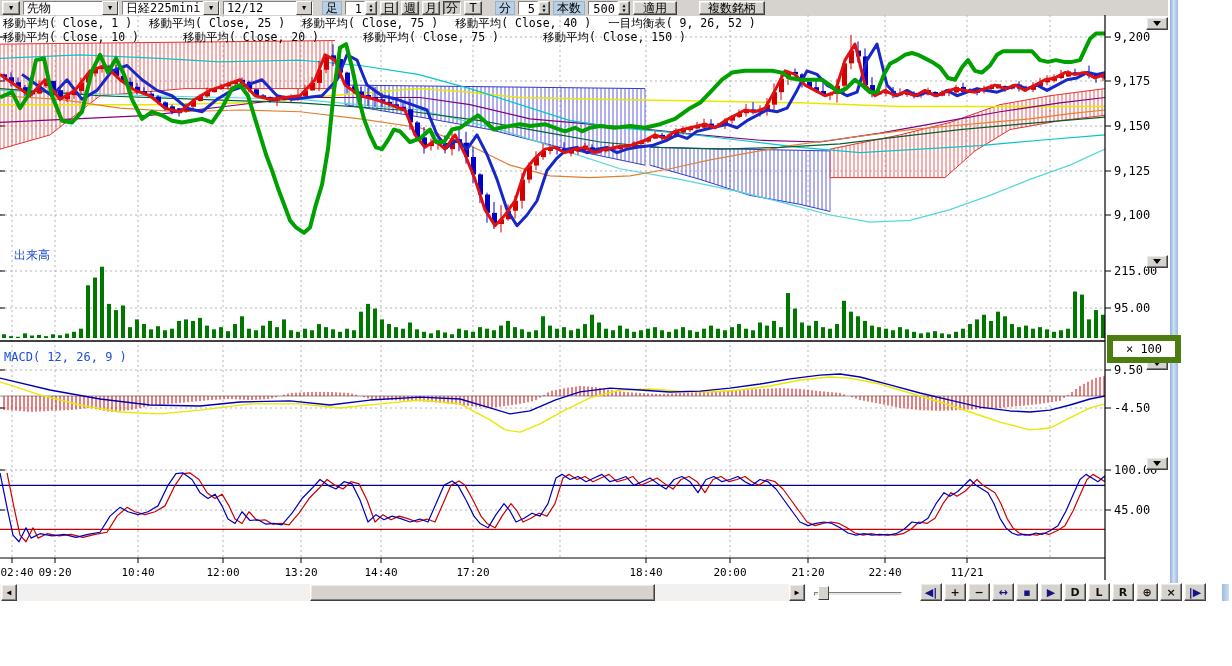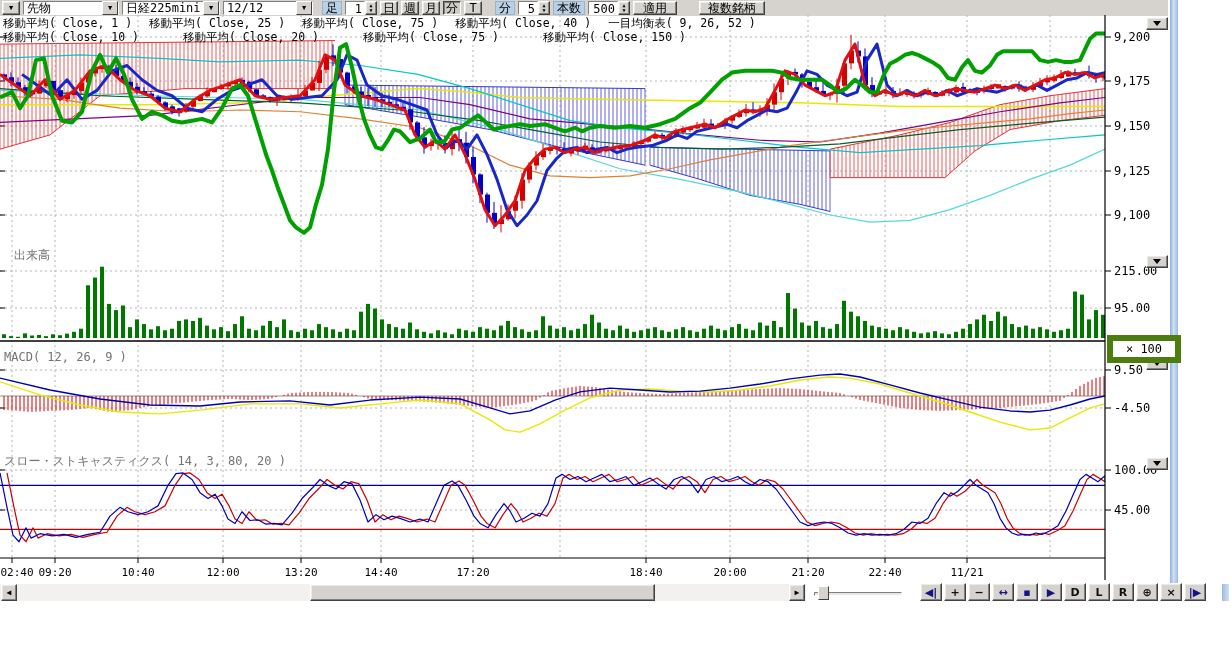--- a/index.html
+++ b/index.html
@@ -11,21 +11,21 @@
   .btn3d.pressed{border-color:#404040 #ffffff #ffffff #404040;box-shadow:inset 1px 1px 0 #808080;background:#cfccc6;}
   .combo{display:inline-flex;align-items:center;background:#fff;border:1px solid;border-color:#808080 #ffffff #ffffff #808080;height:14px;box-sizing:border-box;font-size:12px;justify-content:center;}
   .combo .cval{padding:0 3px;white-space:nowrap;overflow:hidden;flex:1;}
   .combo .carr{width:14px;height:12px;background:#d6d3ce;border:1px solid;border-color:#ffffff #404040 #404040 #ffffff;display:flex;align-items:center;justify-content:center;font-size:7px;color:#000;}
   .bluelabel{background:#b9cfe4;border:1px solid #9ab2cc;height:14px;display:inline-flex;align-items:center;padding:0 3px;box-sizing:border-box;}
   .spin{display:inline-flex;height:14px;}
   .spin .sval{background:#fff;border:1px solid;border-color:#808080 #fff #fff #808080;min-width:20px;text-align:right;padding:0 2px;box-sizing:border-box;font-size:12px;}
   .spin .sbtn{width:12px;display:flex;flex-direction:column;align-items:center;justify-content:center;font-size:5px;line-height:5px;color:#000;}
   
   .legendrow{position:absolute;left:3px;display:flex;gap:17px;font-size:11.5px;color:#000;white-space:nowrap;z-index:5;}
-  .panelabel{position:absolute;font-size:12px;color:#737373;z-index:5;white-space:nowrap;}
+  .panelabel{position:absolute;font-size:12px;color:#1d4ed8;z-index:5;white-space:nowrap;}
   .collapse-btn{position:absolute;width:22px;height:13px;z-index:6;}
   .collapse-btn .tri{width:0;height:0;border-left:4px solid transparent;border-right:4px solid transparent;border-top:5px solid #000;}
   .multiplier{position:absolute;left:1107px;top:335px;width:62px;height:16px;background:#fff;border:6px solid #4d7c0f;z-index:6;display:flex;align-items:center;justify-content:center;font-size:12px;}
   .vstrip{position:absolute;left:1170px;top:0;width:8px;height:584px;background:linear-gradient(to right,#8fb0d8,#cfe0f2 45%,#9cbade);z-index:4;}
   
   .hscroll{position:absolute;left:0;top:584px;width:806px;height:17px;background:#f2f1ef;z-index:6;}
   .hscroll .arrow{position:absolute;top:0;width:16px;height:17px;font-size:8px;color:#000;}
   .hthumb{position:absolute;left:310px;top:0;width:345px;height:17px;}
   .slider{position:absolute;left:812px;top:584px;width:92px;height:17px;z-index:6;}
   .slider .groove{position:absolute;left:2px;right:2px;top:8px;height:2px;border:1px solid;border-color:#808080 #fff #fff #808080;background:#e8e6e2;}
@@ -1268,21 +1268,20 @@
     <span>一目均衡表( 9, 26, 52 )</span>
   </div>
   <div class="legendrow" style="top:30px;gap:44px">
     <span>移動平均( Close, 10 )</span>
     <span>移動平均( Close, 20 )</span>
     <span>移動平均( Close, 75 )</span>
     <span>移動平均( Close, 150 )</span>
   </div>
   <div class="panelabel" style="left:14px;top:247px">出来高</div>
   <div class="panelabel" style="left:4px;top:350px">MACD( 12, 26, 9 )</div>
-  <div class="panelabel" style="left:4px;top:453px">スロー・ストキャスティクス( 14, 3, 80, 20 )</div>
 
   <span class="btn3d collapse-btn" style="left:1146px;top:17px">
       <span class="tri"></span>
     </span>
   <span class="btn3d collapse-btn" style="left:1146px;top:255px">
       <span class="tri"></span>
     </span>
   <span class="btn3d collapse-btn" style="left:1146px;top:357px">
       <span class="tri"></span>
     </span>

